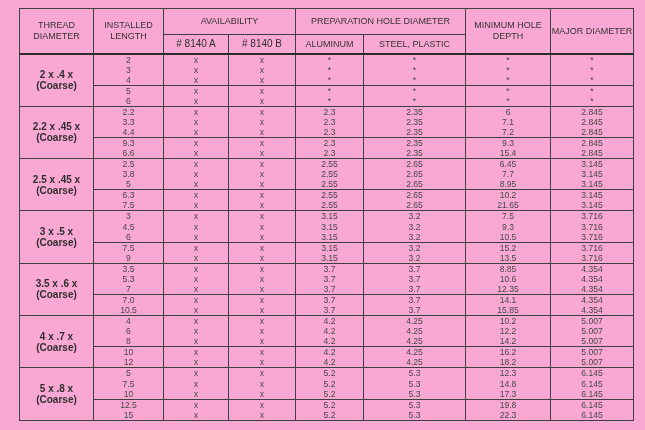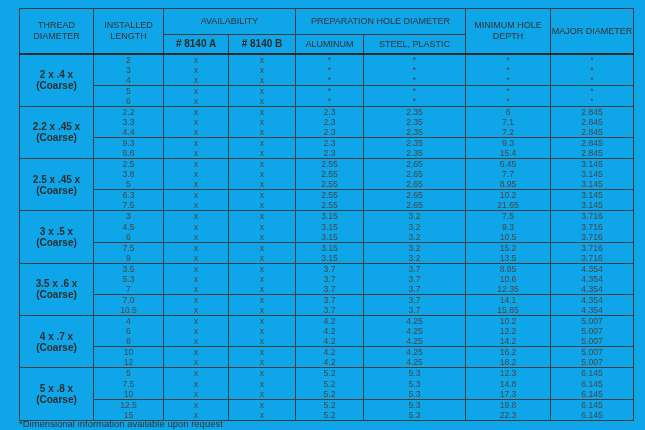--- a/index.html
+++ b/index.html
@@ -3,21 +3,21 @@
 <meta charset="utf-8">
 <style>
   html, body { margin: 0; padding: 0; }
   body {
     width: 645px; height: 430px;
     background: #ffffff;
     font-family: "Liberation Sans", sans-serif;
     color: #3a3a3a;
     overflow: hidden;
   }
-  .sheet { position: relative; width: 645px; height: 430px; background: #0ea5e9; }
+  .sheet { position: relative; width: 645px; height: 430px; background: #f9a8d4; }
 
   table#spec-table {
     position: absolute; left: 19px; top: 8px;
     width: 614px;
     border-collapse: collapse;
     table-layout: fixed;
     border: 1.5px solid #2b2b2b;
   }
   col.c-thread { width: 74px; }
   col.c-length { width: 70px; }
@@ -34,21 +34,21 @@
     font-weight: normal;
     font-size: 9px;
     line-height: 10.5px;
     text-align: center;
     vertical-align: middle;
     padding: 1px 0;
     color: #333333;
   }
   thead tr.r1 { height: 26px; }
   thead tr.r2 { height: 19px; }
-  thead th.part { font-weight: bold; font-size: 10px; color: #2c2c2c; }
+  thead th.part { font-weight: normal; font-size: 10px; color: #2c2c2c; }
 
   tbody.group { border-top: 1px solid #3f3f3f; border-bottom: 1px solid #3f3f3f; }
   tbody.group tr { height: 10.34px; }
   tbody.group td {
     border-left: 1px solid #3f3f3f;
     border-right: 1px solid #3f3f3f;
     font-size: 8.6px;
     line-height: 10px;
     text-align: center;
     vertical-align: middle;
@@ -456,14 +456,13 @@
           <td>15</td>
           <td>x</td>
           <td>x</td>
           <td>5.2</td>
           <td>5.3</td>
           <td>22.3</td>
           <td>6.145</td>
         </tr>
       </tbody>
     </table>
-  <div class="footnote">*Dimensional information available upon request</div>
 </div>
 
 </body></html>

